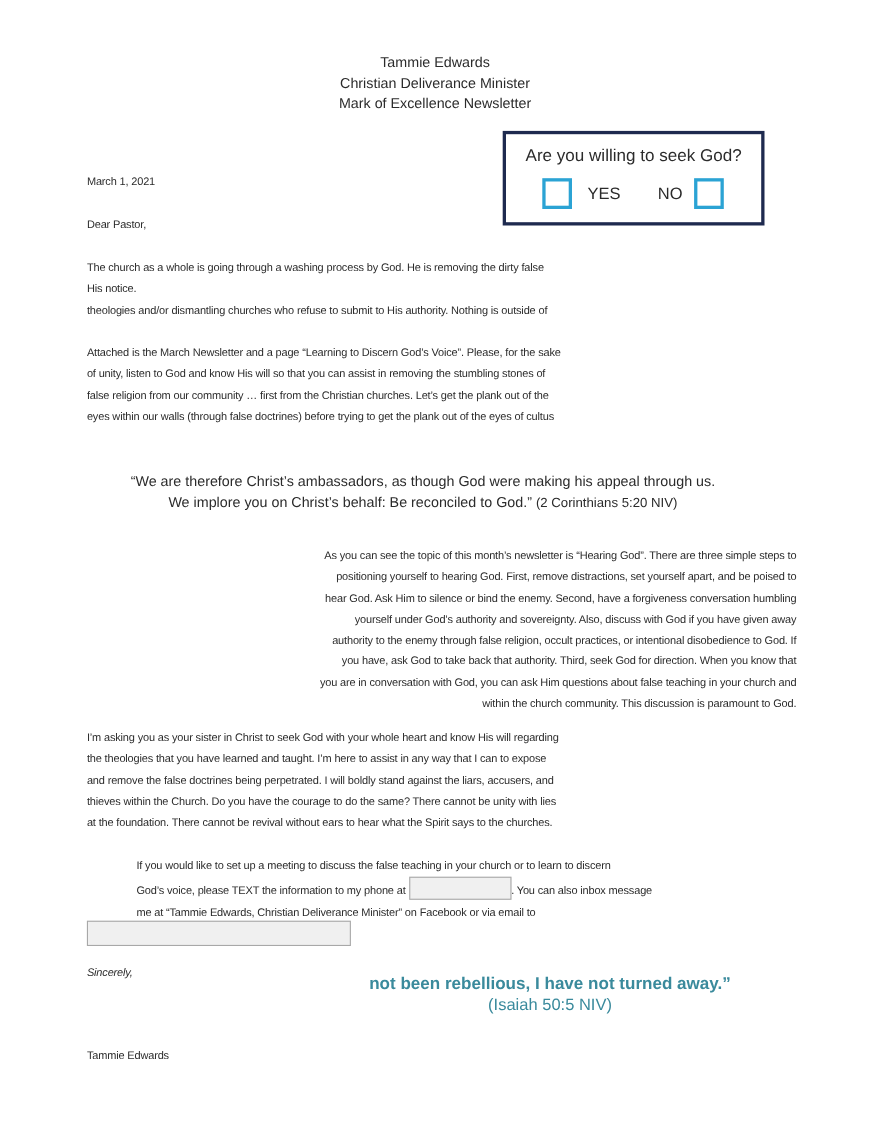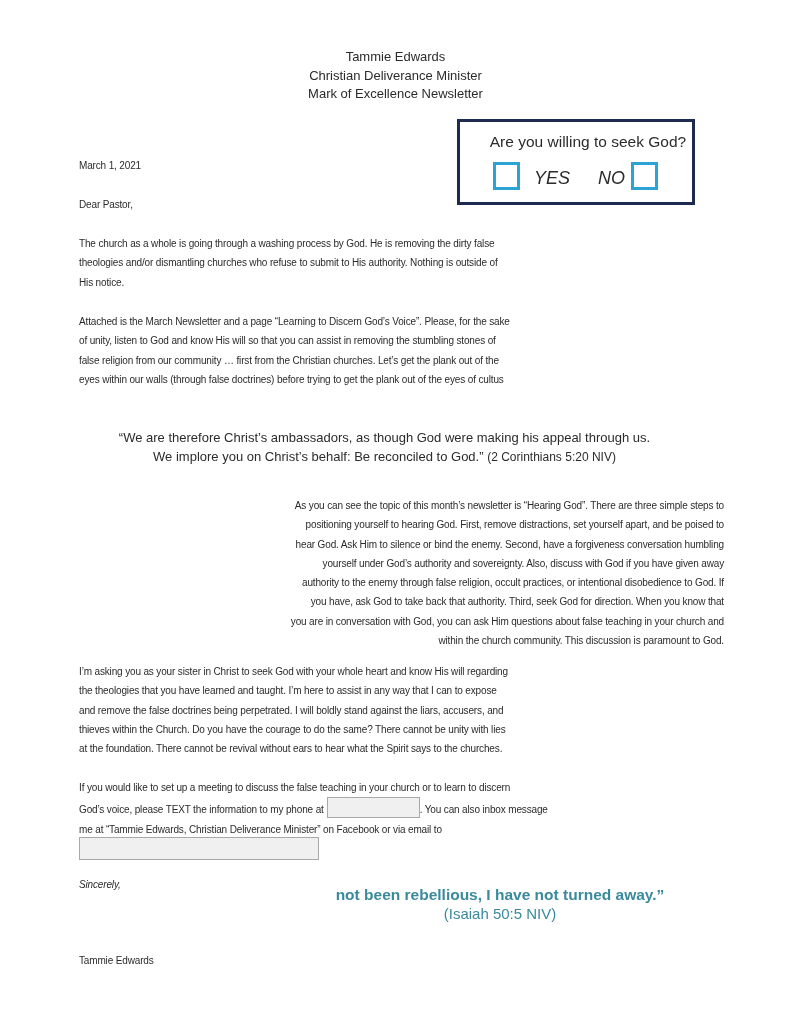--- a/index.html
+++ b/index.html
@@ -4,25 +4,25 @@
 <style>
   html, body { margin: 0; padding: 0; background: #ffffff; }
   body { width: 791px; height: 1023px; position: relative; overflow: hidden;
          font-family: "Liberation Sans", sans-serif; color: #2b2b2b; }
   .abs { position: absolute; }
   .hdr { left: 0; width: 791px; text-align: center; font-size: 13px; line-height: 18.5px; top: 48px; }
   .hdr div { white-space: nowrap; }
   .txt { left: 79px; width: 645px; font-size: 10px; line-height: 19.3px; letter-spacing: -0.15px; }
   .para-line { white-space: nowrap; display: block; }
   .qbox { left: 457px; top: 119px; width: 238px; height: 86px; border: 3px solid #1e2a4f; box-sizing: border-box; background: #fff; }
-  .qbox .q { position: absolute; top: 11px; left: 0; width: 100%; text-align: center; font-size: 15.5px; color: #2b2b2b; margin-left: 12px; }
+  .qbox .q { position: absolute; top: 11px; left: 0; width: 100%; text-align: center; font-size: 15.5px; color: #2b2b2b; }
   .cb { position: absolute; width: 27px; height: 28px; border: 3px solid #2ba3d4; box-sizing: border-box; background: #fff; }
   .cb-yes { left: 33px; top: 40px; }
   .cb-no { left: 171px; top: 40px; }
-  .lbl { position: absolute; font-size: 18px; top: 46px; font-style: italic; }
+  .lbl { position: absolute; font-size: 15px; top: 46px; }
   .lbl-yes { left: 74px; }
   .lbl-no { left: 138px; }
   .quote { left: 62px; width: 645px; text-align: center; font-size: 13px; line-height: 19px; top: 428px; }
   .quote span.ref { font-size: 12px; }
   .redact { background: #f0f0f0; border: 1px solid #a8a8a8; box-sizing: border-box; }
   .redact-phone { display: inline-block; width: 93px; height: 21px; vertical-align: -5px; margin-left: 3px; }
   .redact-email { left: 79px; top: 837px; width: 240px; height: 23px; }
   .verse { left: 300px; width: 400px; text-align: center; color: #3a8a9c; top: 884px; }
   .verse .v1 { font-size: 15.5px; font-weight: bold; line-height: 22px; white-space: nowrap; }
   .verse .ref { font-size: 15px; line-height: 16px; font-weight: normal; }
@@ -42,22 +42,22 @@
   <div class="lbl lbl-yes">YES</div>
   <div class="lbl lbl-no">NO</div>
   <div class="cb cb-no"></div>
 </div>
 
 <div class="abs txt" style="top:156px;">March 1, 2021</div>
 <div class="abs txt" style="top:195px;">Dear Pastor,</div>
 
 <div class="abs txt" style="top:234px;">
   <span class="para-line">The church as a whole is going through a washing process by God.  He is removing the dirty false</span>
+  <span class="para-line">His notice.</span>
   <span class="para-line">theologies and/or dismantling churches who refuse to submit to His authority. Nothing is outside of</span>
-  <span class="para-line">His notice.</span>
 </div>
 
 <div class="abs txt" style="top:312px;">
   <span class="para-line">Attached is the March Newsletter and a page “Learning to Discern God’s Voice”.  Please, for the sake</span>
   <span class="para-line">of unity, listen to God and know His will so that you can assist in removing the stumbling stones of</span>
   <span class="para-line">false religion from our community  … first from the Christian churches.  Let’s get the plank out of the</span>
   <span class="para-line">eyes within our walls (through false doctrines) before trying to get the plank out of the eyes of cultus</span>
 </div>
 
 <div class="abs quote">
@@ -80,21 +80,21 @@
 </div>
 
 <div class="abs txt" style="top:662px;">
   <span class="para-line">I’m asking you as your sister in Christ to seek God with your whole heart and know His will regarding</span>
   <span class="para-line">the theologies that you have learned and taught.  I’m here to assist in any way that I can to expose</span>
   <span class="para-line">and remove the false doctrines being perpetrated.  I will boldly stand against the liars, accusers, and</span>
   <span class="para-line">thieves within the Church.  Do you have the courage to do the same?  There cannot be unity with lies</span>
   <span class="para-line">at the foundation. There cannot be revival without ears to hear what the Spirit says to the churches.</span>
 </div>
 
-<div class="abs txt" style="top:778px;">
+<div class="abs txt" style="top:778px;margin-left:45px;">
   <span class="para-line">If you would like to set up a meeting to discuss the false teaching in your church or to learn to discern</span>
   <span class="para-line"><span>God’s voice, please TEXT the information to my phone at</span><span class="redact redact-phone"></span><span>. You can also inbox message</span></span>
   <span class="para-line">me at “Tammie Edwards, Christian Deliverance Minister” on Facebook or via email to</span>
 </div>
 <div class="abs redact redact-email"></div>
 
 <div class="abs txt" style="top:875px;font-style:italic;">Sincerely,</div>
 <div class="abs txt" style="top:951px;">Tammie Edwards</div>
 
 <div class="abs verse">

